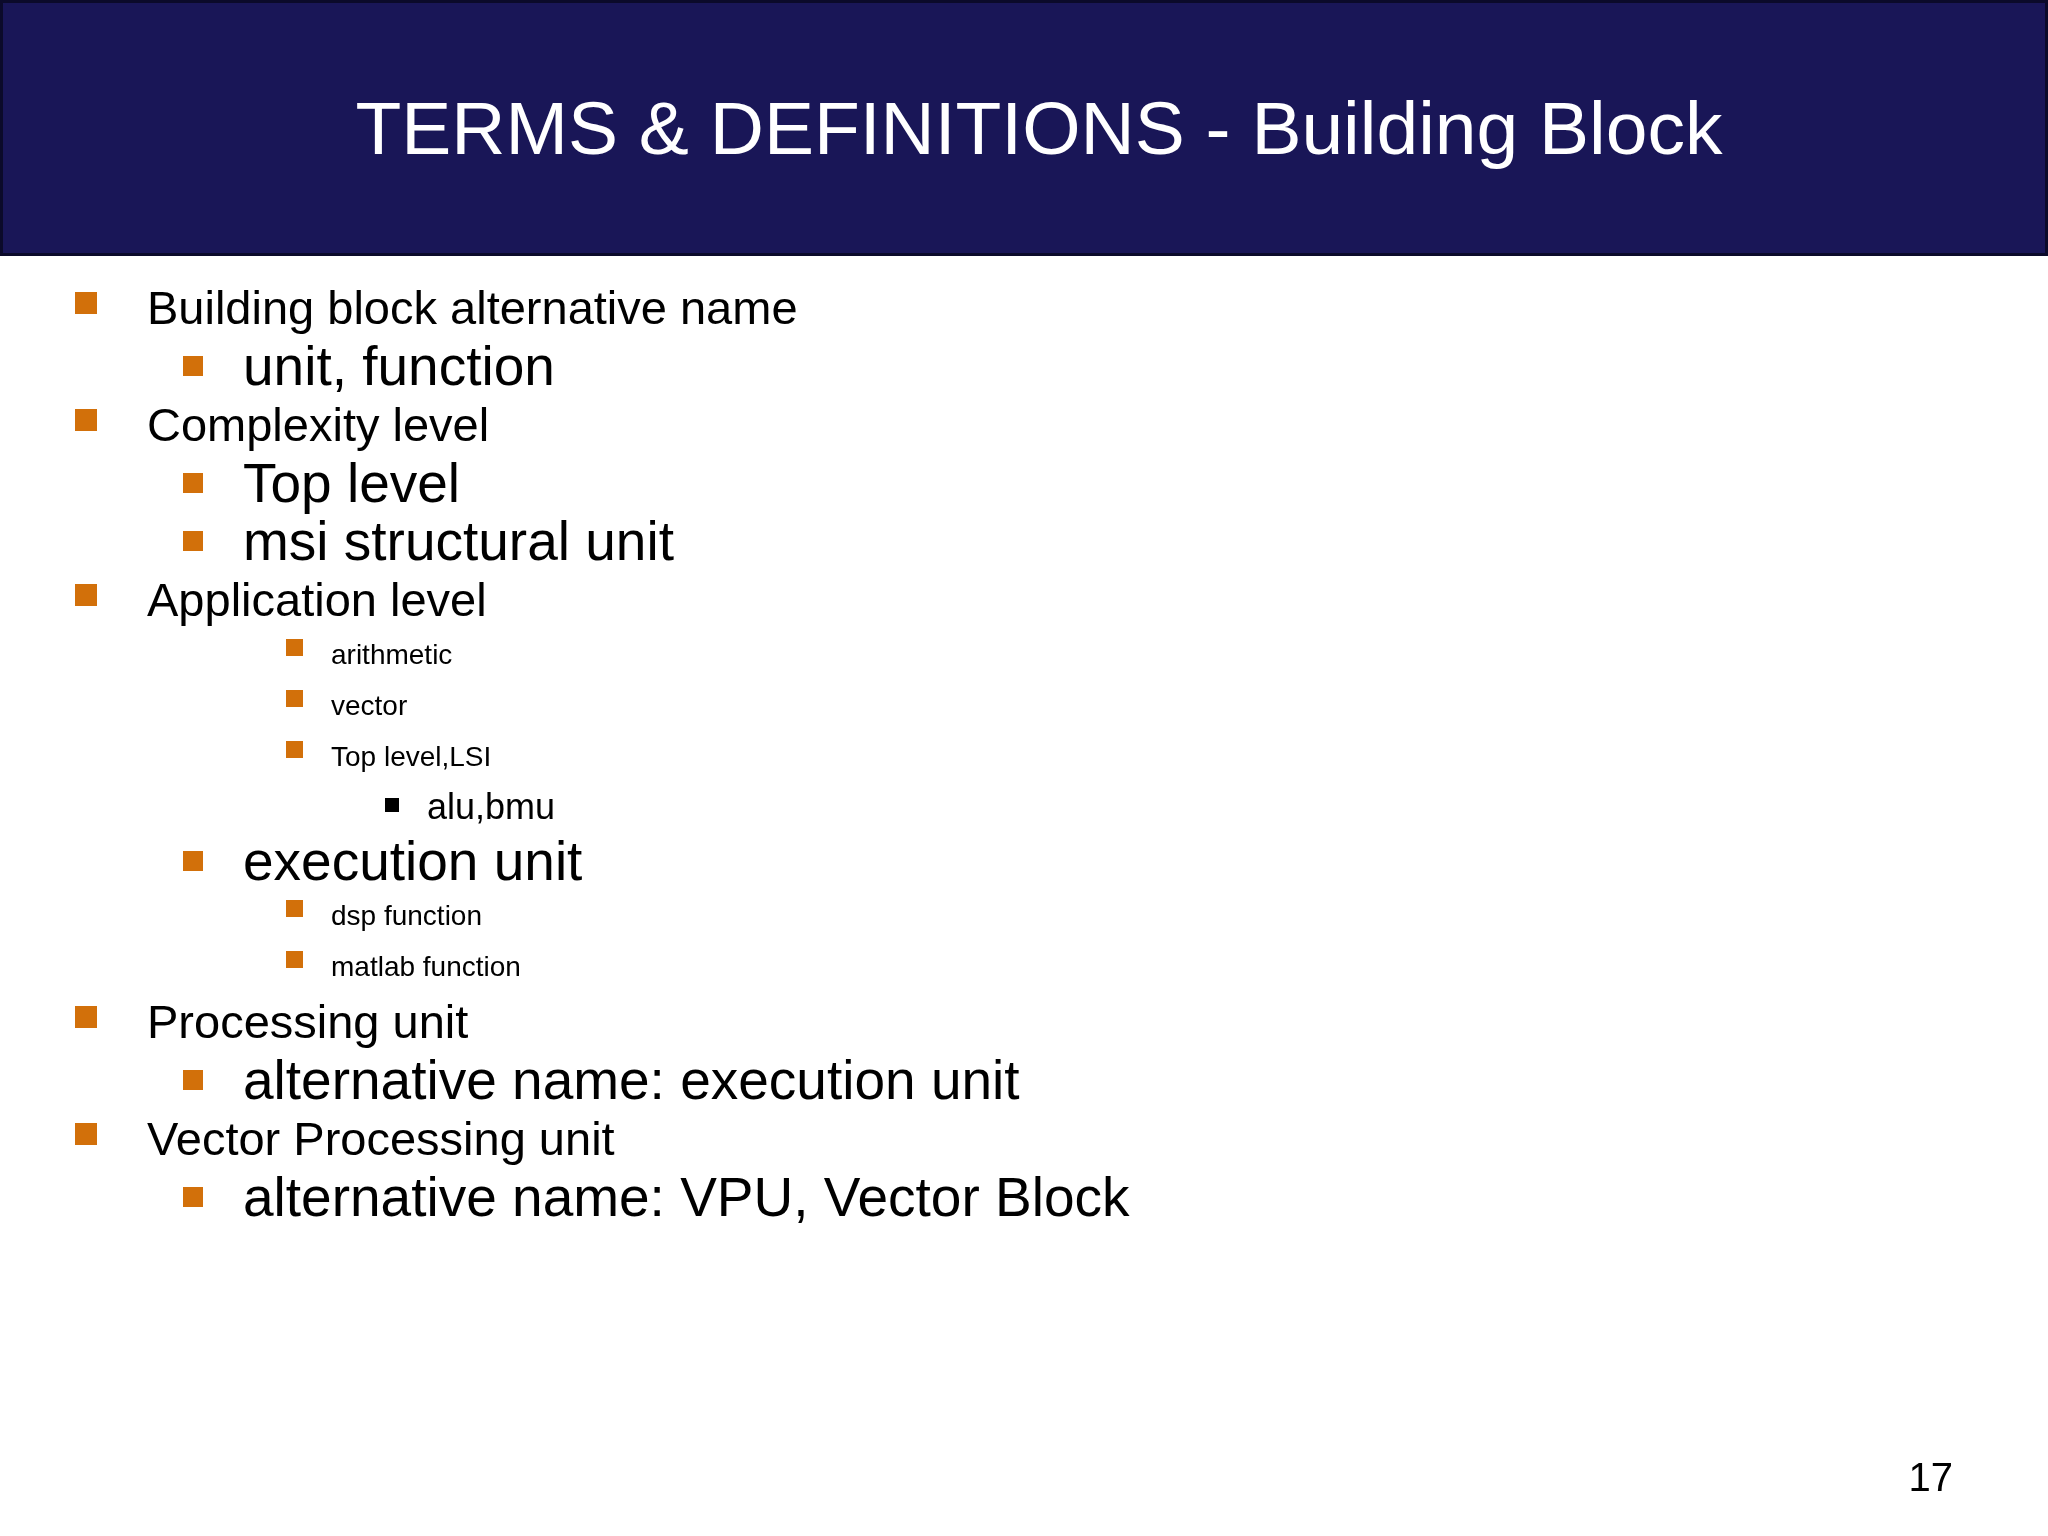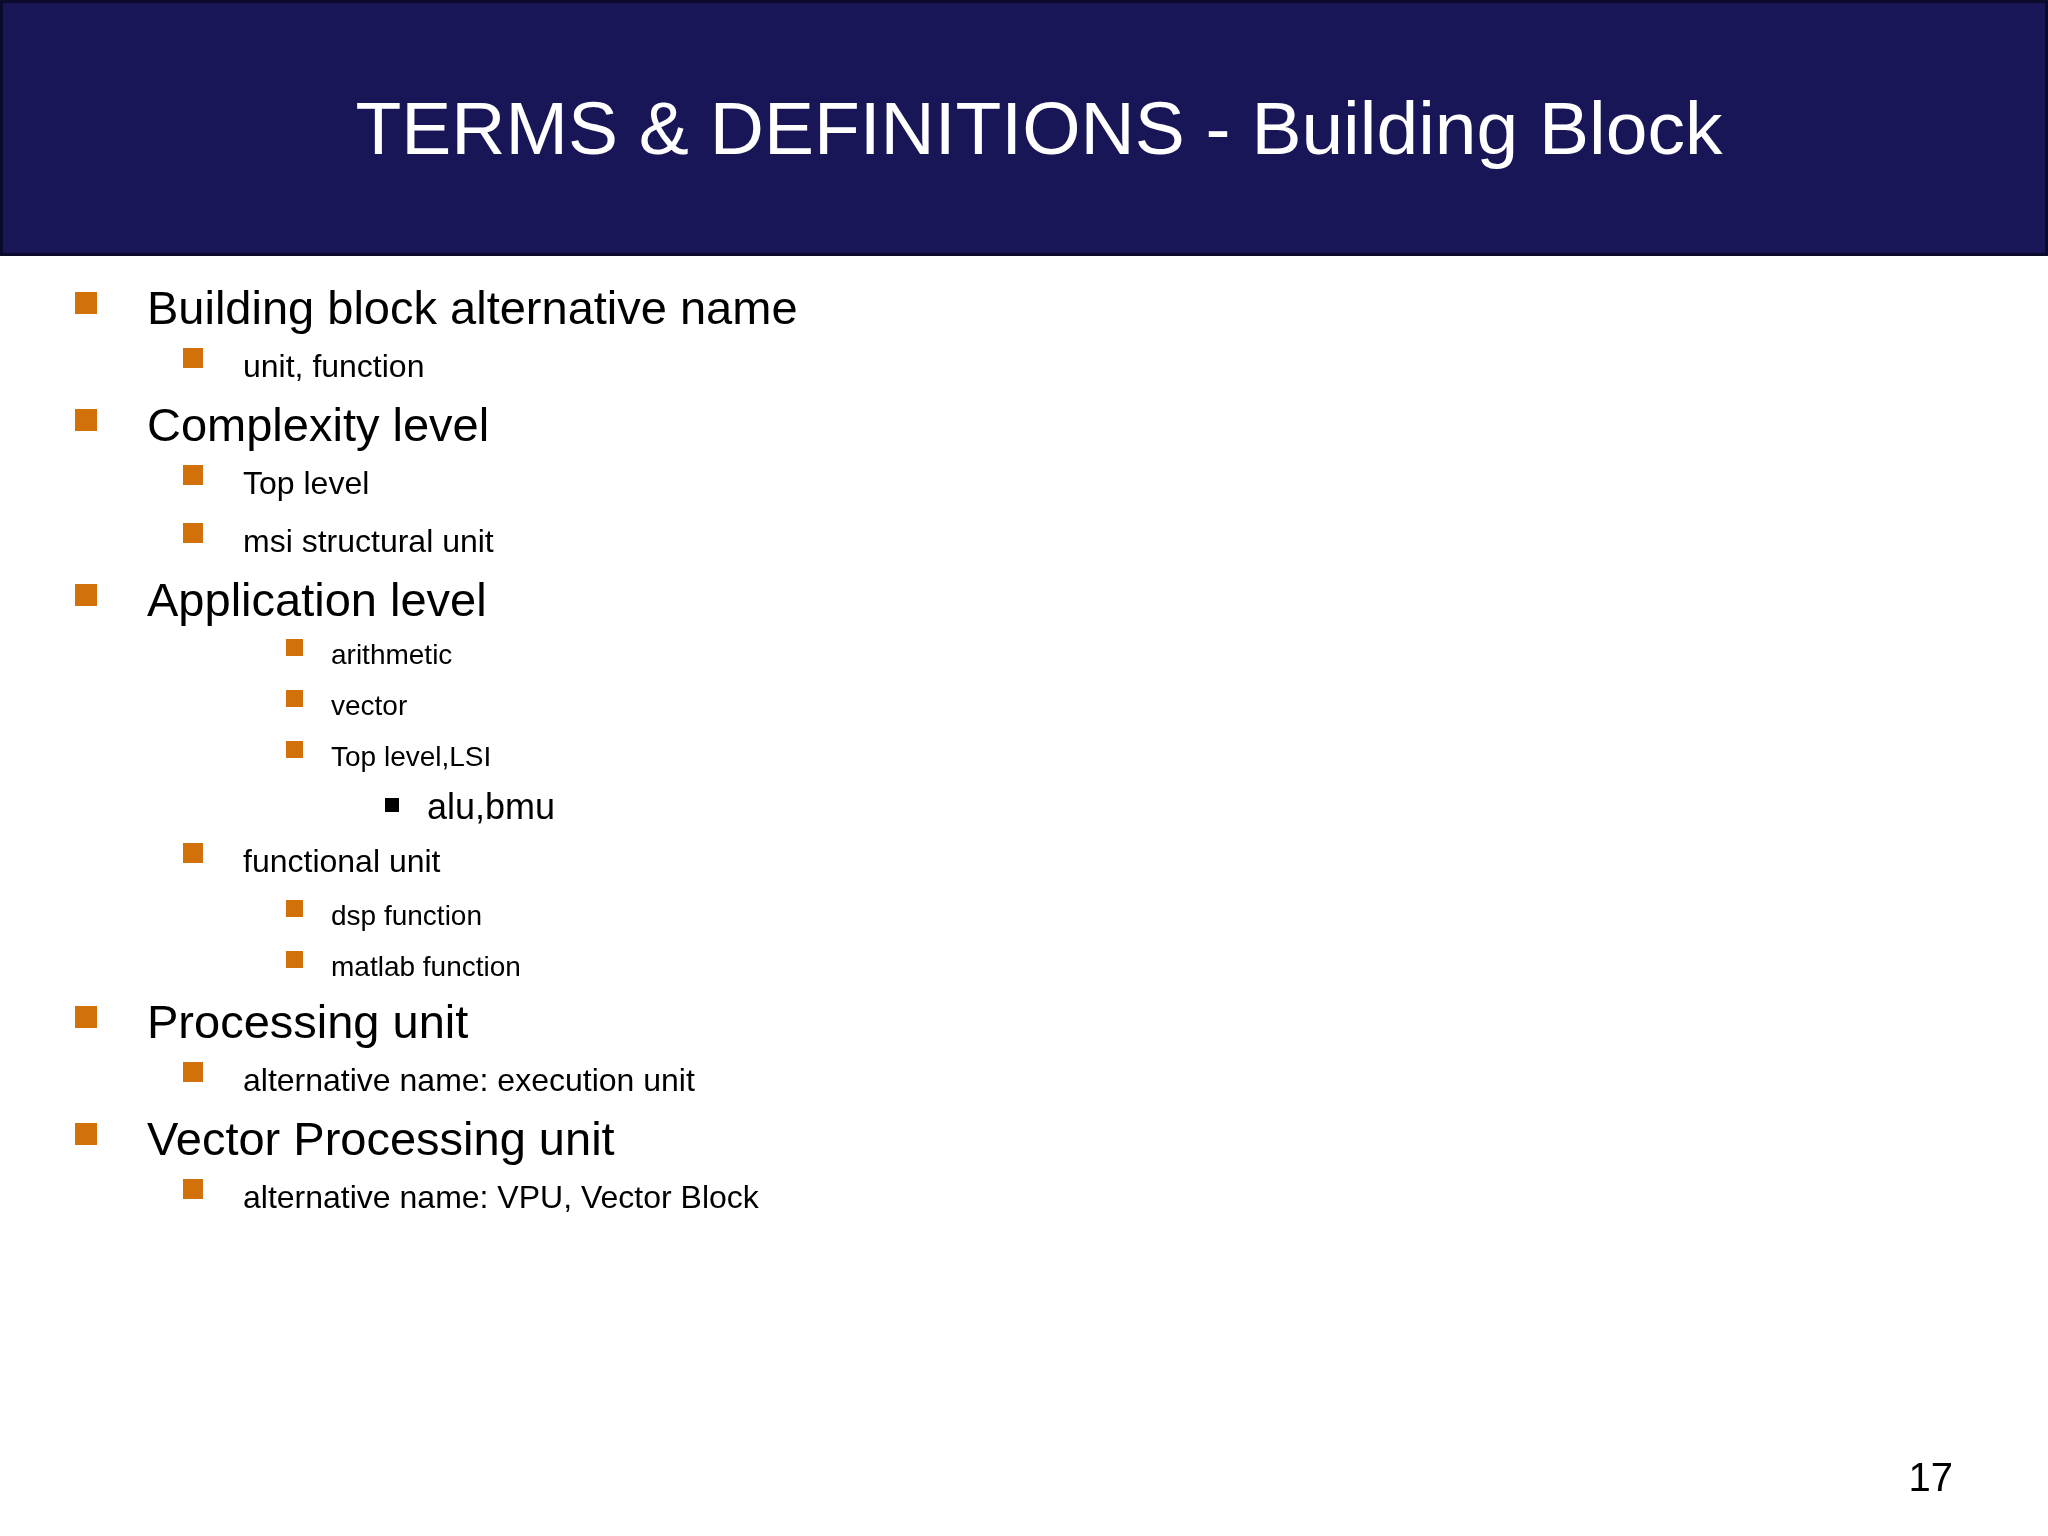--- a/index.html
+++ b/index.html
@@ -75,21 +75,21 @@
   }
 
   
   .lvl1 { padding-left: 75px; height: 59px; }
   .lvl1 .bullet-mark { width: 22px; height: 22px; margin-right: 50px; position: relative; top: -10px; }
   .lvl1 .bullet-label { font-size: 47px; line-height: 59px; }
 
   
   .lvl2 { padding-left: 183px; height: 58px; }
   .lvl2 .bullet-mark { width: 20px; height: 20px; margin-right: 40px; position: relative; top: -9px; }
-  .lvl2 .bullet-label { font-size: 32px; line-height: 58px; }
+  .lvl2 .bullet-label { font-size: 55px; line-height: 58px; }
 
   
   .lvl3 { padding-left: 286px; height: 51px; }
   .lvl3 .bullet-mark { width: 17px; height: 17px; margin-right: 28px; position: relative; top: -8px; }
   .lvl3 .bullet-label { font-size: 28px; line-height: 51px; }
 
   
   .lvl4 { padding-left: 385px; height: 50px; }
   .lvl4 .bullet-mark { width: 14px; height: 14px; margin-right: 28px; background: #000000; position: relative; top: -7px; }
   .lvl4 .bullet-label { font-size: 36px; line-height: 50px; }
@@ -148,21 +148,21 @@
       <div class="bullet-row lvl3">
         <span class="bullet-mark"></span>
         <span class="bullet-label">Top level,LSI</span>
       </div>
       <div class="bullet-row lvl4">
         <span class="bullet-mark"></span>
         <span class="bullet-label">alu,bmu</span>
       </div>
       <div class="bullet-row lvl2">
         <span class="bullet-mark"></span>
-        <span class="bullet-label">functional unit</span>
+        <span class="bullet-label">execution unit</span>
       </div>
       <div class="bullet-row lvl3">
         <span class="bullet-mark"></span>
         <span class="bullet-label">dsp function</span>
       </div>
       <div class="bullet-row lvl3">
         <span class="bullet-mark"></span>
         <span class="bullet-label">matlab function</span>
       </div>
       <div class="bullet-row lvl1">

